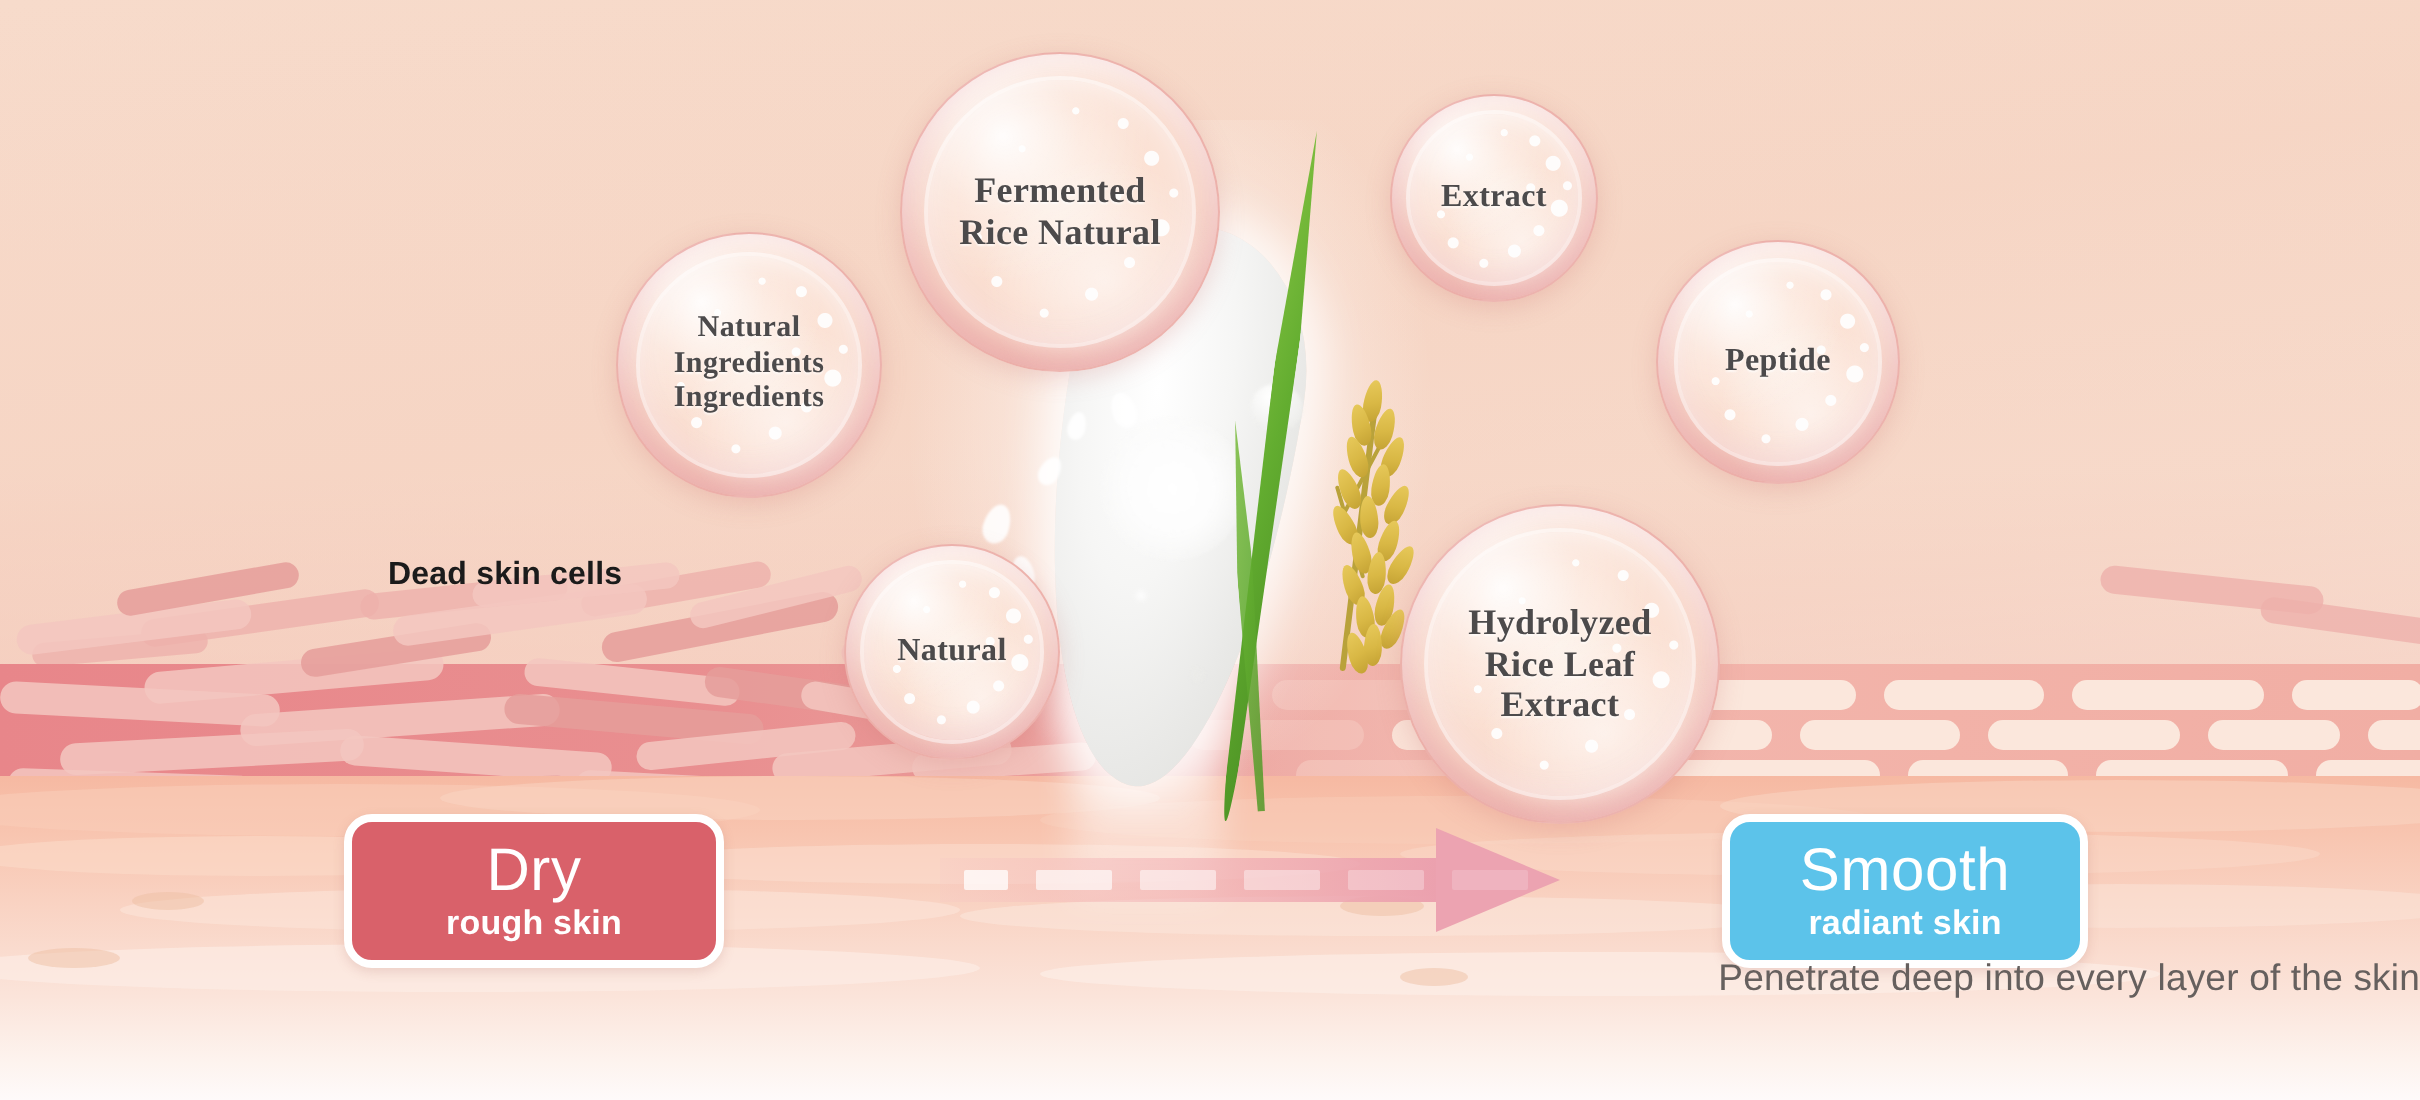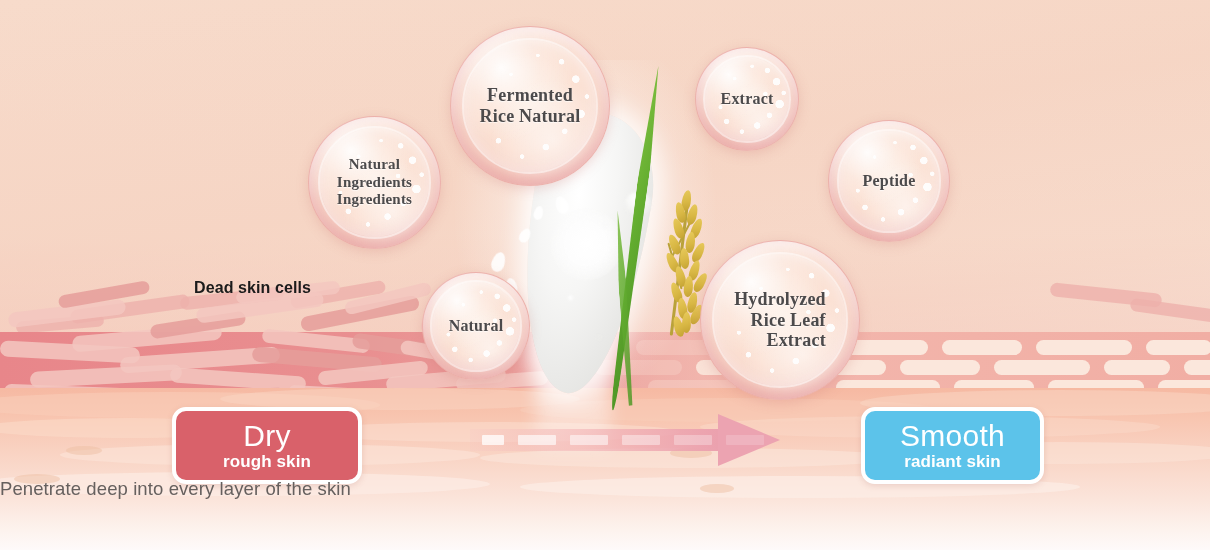--- a/index.html
+++ b/index.html
@@ -175,21 +175,21 @@
   .badge .big{font-size:30px;font-weight:400;letter-spacing:.3px;}
   .badge .small{font-size:17px;font-weight:700;margin-top:2px;letter-spacing:.1px;}
 
   
   #dead-skin-label{
     position:absolute;left:194px;top:279px;
     font-size:16px;font-weight:700;color:#1b1b1b;letter-spacing:.1px;
   }
   #caption{
     position:absolute;left:0;top:476px;width:1210px;
-    text-align:left;color:#66605e;
+    text-align:right;color:#66605e;
     font-size:18.5px;line-height:1.42;letter-spacing:.1px;
   }
   #caption div{white-space:nowrap;}
 </style>
 </head>
 <body>
 
 <div id="stage">
 
   <div class="layer" id="surface-layer"></div>
@@ -373,21 +373,21 @@
         <div class="bubble-label" style="font-size: 16px;">
           <div>Peptide</div>
         </div>
       </div>
       <div class="bubble" style="left: 422px; top: 272px; width: 106px; height: 106px;">
         <div class="sparkles"></div>
         <div class="bubble-label" style="font-size: 16px;">
           <div>Natural</div>
         </div>
       </div>
-      <div class="bubble" style="left: 700px; top: 240px; width: 158px; height: 158px; text-align: right;">
+      <div class="bubble" style="left: 700px; top: 252px; width: 158px; height: 158px;">
         <div class="sparkles"></div>
         <div class="bubble-label" style="font-size: 18px;">
           <div>Hydrolyzed</div>
           <div>Rice Leaf</div>
           <div>Extract</div>
         </div>
       </div>
     </div>
 
   <div class="badge" id="badge-left" style="left: 172px; top: 407px; width: 182px; height: 69px; background: rgb(217, 97, 106); border-color: rgb(255, 255, 255);">

